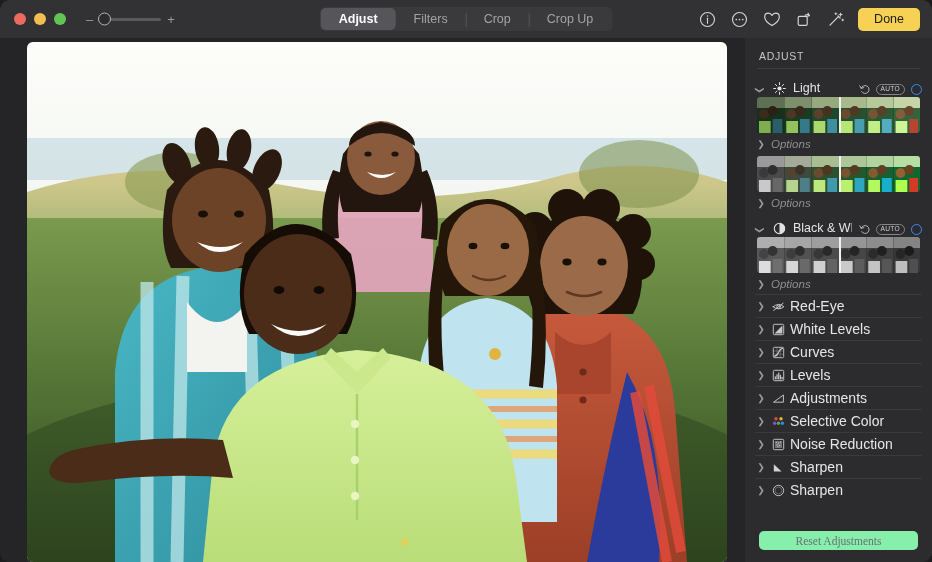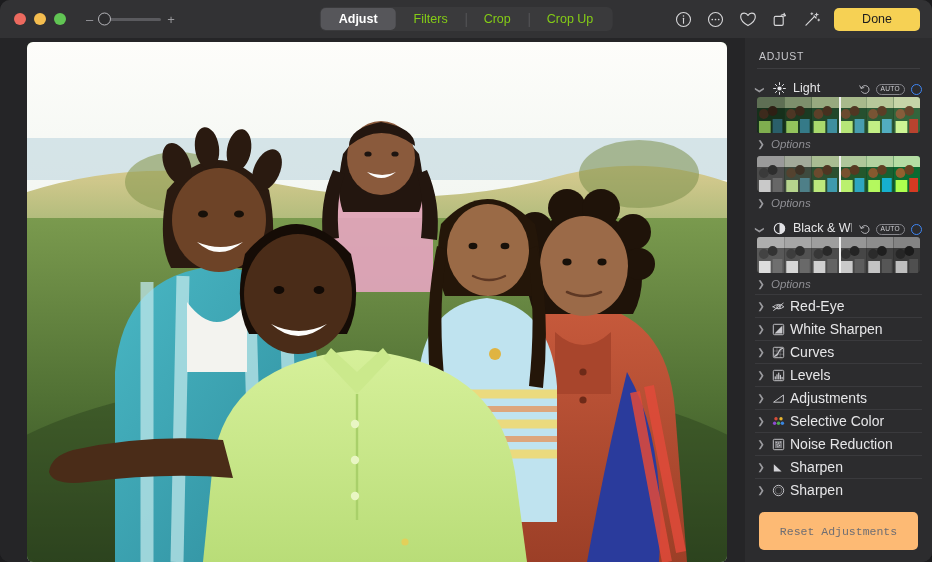--- a/index.html
+++ b/index.html
@@ -60,21 +60,21 @@
     height: 24px;
     background: #3a3a3c;
     border-radius: 6px;
     padding: 1px;
   }
   .seg {
     position: relative;
     display: flex; align-items: center; justify-content: center;
     padding: 0 18px;
     font-size: 12.5px;
-    color: #84cc16;
+    color: #a3a3a3;
     border-radius: 5px;
     white-space: nowrap;
   }
   .seg.active {
     background: #56565a;
     color: #ffffff;
     font-weight: bold;
   }
   .seg + .seg::before {
     content: "";
@@ -91,21 +91,21 @@
     display: flex; align-items: center; gap: 13px;
   }
   .tbicon {
     width: 19px; height: 19px;
     display: flex; align-items: center; justify-content: center;
     color: #d6d6d8;
   }
   .tbicon svg { display: block; }
   .done {
     height: 23px;
-    padding: 0 28px;
+    padding: 0 16px;
     background: #f6d154;
     color: #1c1c1e;
     font-size: 12.5px;
     border-radius: 5px;
     display: flex; align-items: center; justify-content: center;
     border: none;
     font-family: "Liberation Sans", sans-serif;
   }
 
   
@@ -213,27 +213,27 @@
     gap: 5px;
     height: 23px;
     border-top: 1px solid #3a3a3d;
     padding-left: 1px;
   }
   .item-label { font-size: 14px; color: #e6e6e8; }
 
   .reset-btn {
     position: absolute;
     left: 14px; bottom: 12px;
-    width: 159px; height: 38px;
-    background: #fdba74;
+    width: 159px; height: 19px;
+    background: #86efac;
     border: none;
     border-radius: 5px;
     color: #6e6e73;
     font-size: 11.5px;
-    font-family: Liberation Mono, monospace;
+    font-family: Liberation Serif, serif;
     display: flex; align-items: center; justify-content: center;
   }
 </style>
 </head>
 <body>
 
 <div class="window">
 
   <div class="titlebar">
 
@@ -660,21 +660,21 @@
     </div>
 
     <div class="item-row">
       <span class="chev">❯</span>
       <span class="gicon">
         <svg width="13" height="13" viewBox="0 0 13 13">
           <rect x="1.3" y="1.3" width="10.4" height="10.4" rx="1.2" fill="none" stroke="#c8c8cc" stroke-width="0.95"></rect>
           <path d="M2.6 10.4 L10.4 2.6 L10.4 10.4 Z" fill="#c8c8cc"></path>
         </svg>
       </span>
-      <span class="item-label">White Sharpen</span>
+      <span class="item-label">White Levels</span>
     </div>
 
     <div class="item-row">
       <span class="chev">❯</span>
       <span class="gicon">
         <svg width="13" height="13" viewBox="0 0 13 13" fill="none" stroke="#c8c8cc" stroke-width="0.9">
           <rect x="1.3" y="1.3" width="10.4" height="10.4" rx="1.2"></rect>
           <path d="M1.3 5 H11.7 M1.3 8.2 H11.7 M5 1.3 V11.7 M8.2 1.3 V11.7" stroke-width="0.45" opacity="0.7"></path>
           <path d="M2 10.6 Q5.5 9.6 6.7 6 Q7.8 2.8 11 2.2" stroke-width="1.05"></path>
         </svg>

